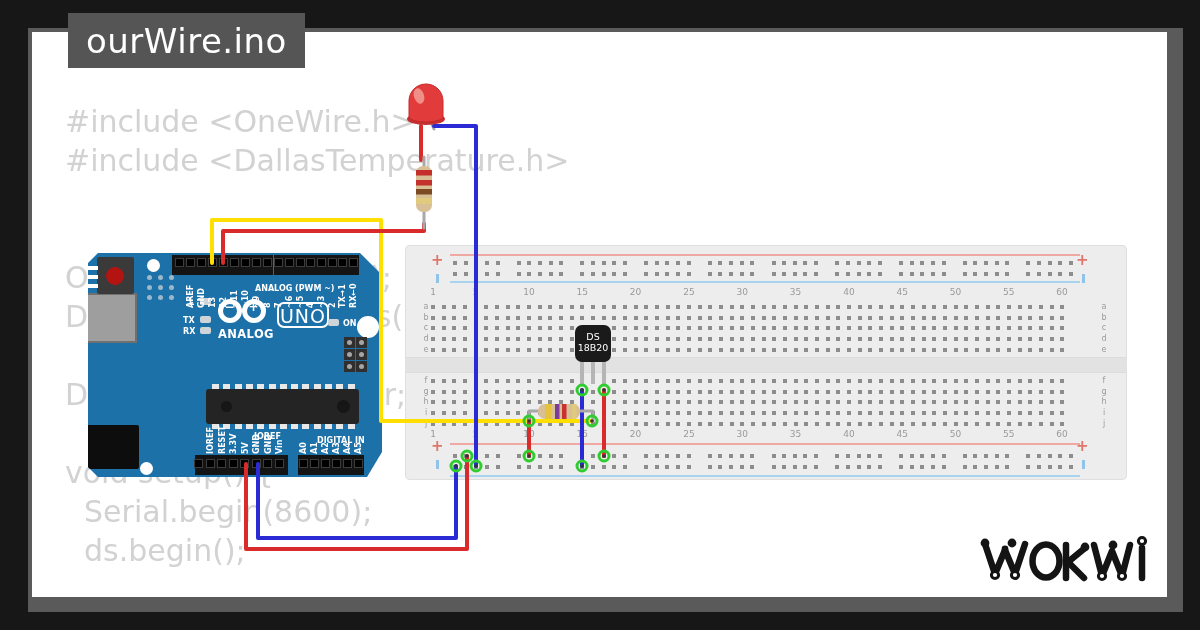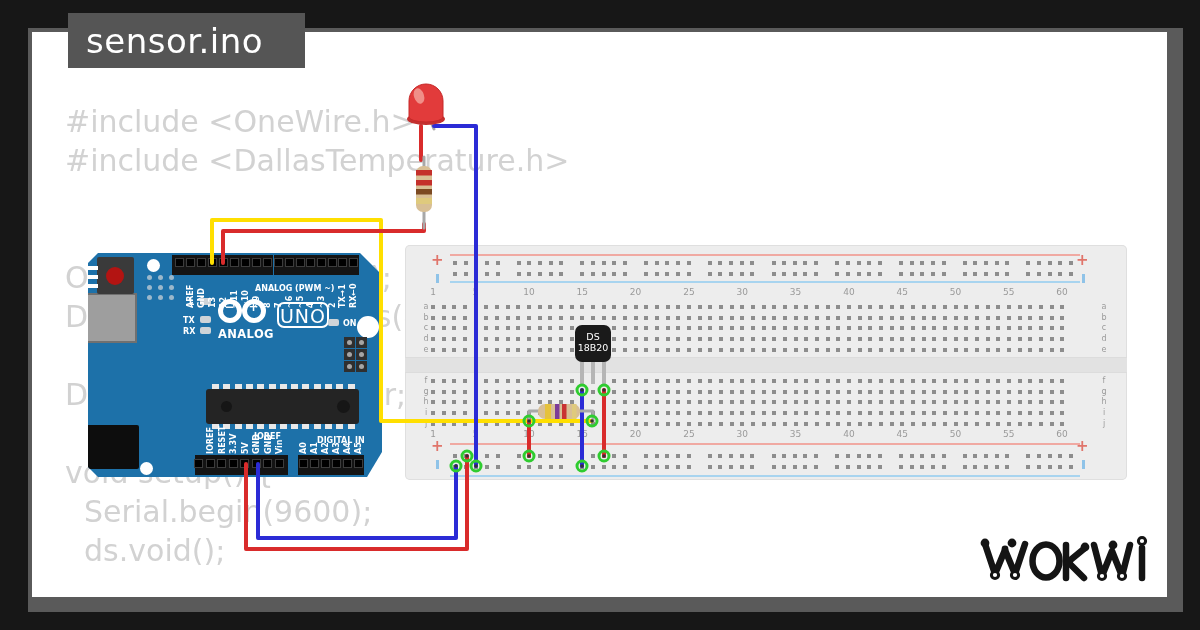--- a/index.html
+++ b/index.html
@@ -75,22 +75,22 @@
     <div class="code-line" style="top: 104px;">#include &lt;OneWire.h&gt;</div>
     <div class="code-line" style="top: 143px;">#include &lt;DallasTemperature.h&gt;</div>
     <div class="code-line" style="top: 182px;"></div>
     <div class="code-line" style="top: 221px;"></div>
     <div class="code-line" style="top: 260px;">OneWire ourWire(13);</div>
     <div class="code-line" style="top: 299px;">DallasTemperature ds(&amp;ourWire);</div>
     <div class="code-line" style="top: 338px;"></div>
     <div class="code-line" style="top: 377px;">DeviceAddress sensor;</div>
     <div class="code-line" style="top: 416px;"></div>
     <div class="code-line" style="top: 455px;">void setup() {</div>
-    <div class="code-line" style="top: 494px;">  Serial.begin(9600);</div>
-    <div class="code-line" style="top: 533px;">  ds.void();</div>
+    <div class="code-line" style="top: 494px;">  Serial.begin(8600);</div>
+    <div class="code-line" style="top: 533px;">  ds.begin();</div>
   </div>
 
 <div id="breadboard">
   <div class="rail red" style="top:9px"></div>
   <div class="rail blue" style="top:36px"></div>
   <div class="rail red" style="top:198px"></div>
   <div class="rail blue" style="top:230px"></div>
   <div class="bb-channel"></div>
   <div class="bb-plus" style="left:26px;top:6px">+</div>
   <div class="bb-plus" style="left:671px;top:6px">+</div>
@@ -1203,14 +1203,14 @@
     <circle cx="19" cy="47" r="3.6"></circle>
       <circle cx="39" cy="47" r="3.6"></circle>
     <circle cx="126" cy="48" r="3.6"></circle>
       <circle cx="146" cy="48" r="3.6"></circle>
     <circle cx="166" cy="13" r="3.6"></circle>
   </g>
 </svg>
 <span class="sr-only">WOKWI</span>
 
 <div class="tab">
-  <span>sensor.ino</span>
+  <span>ourWire.ino</span>
 </div>
 
 </body></html>

